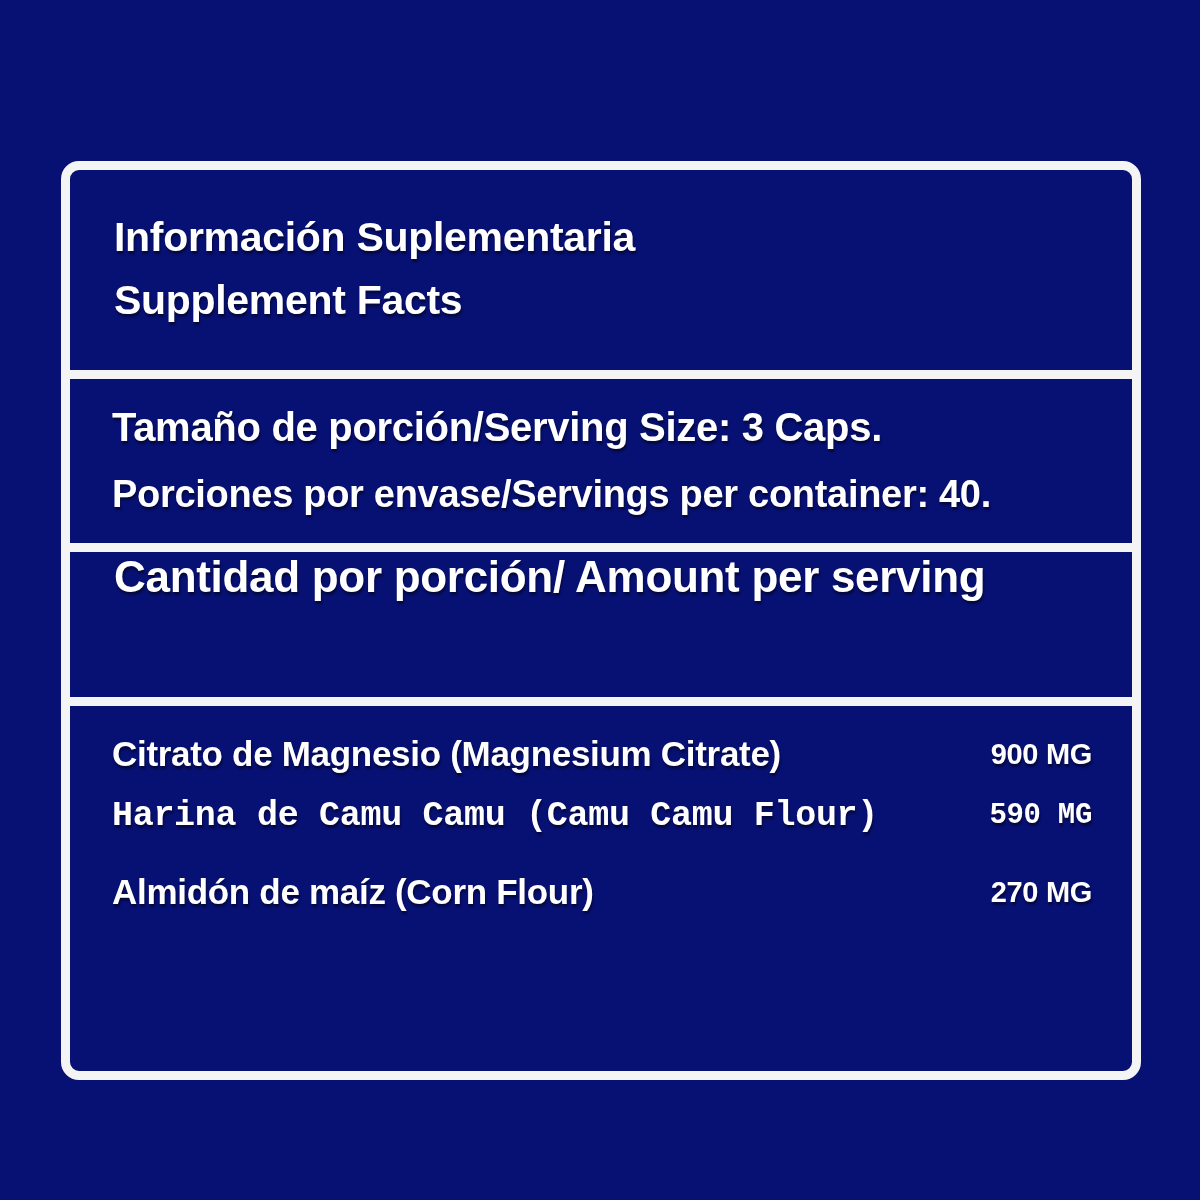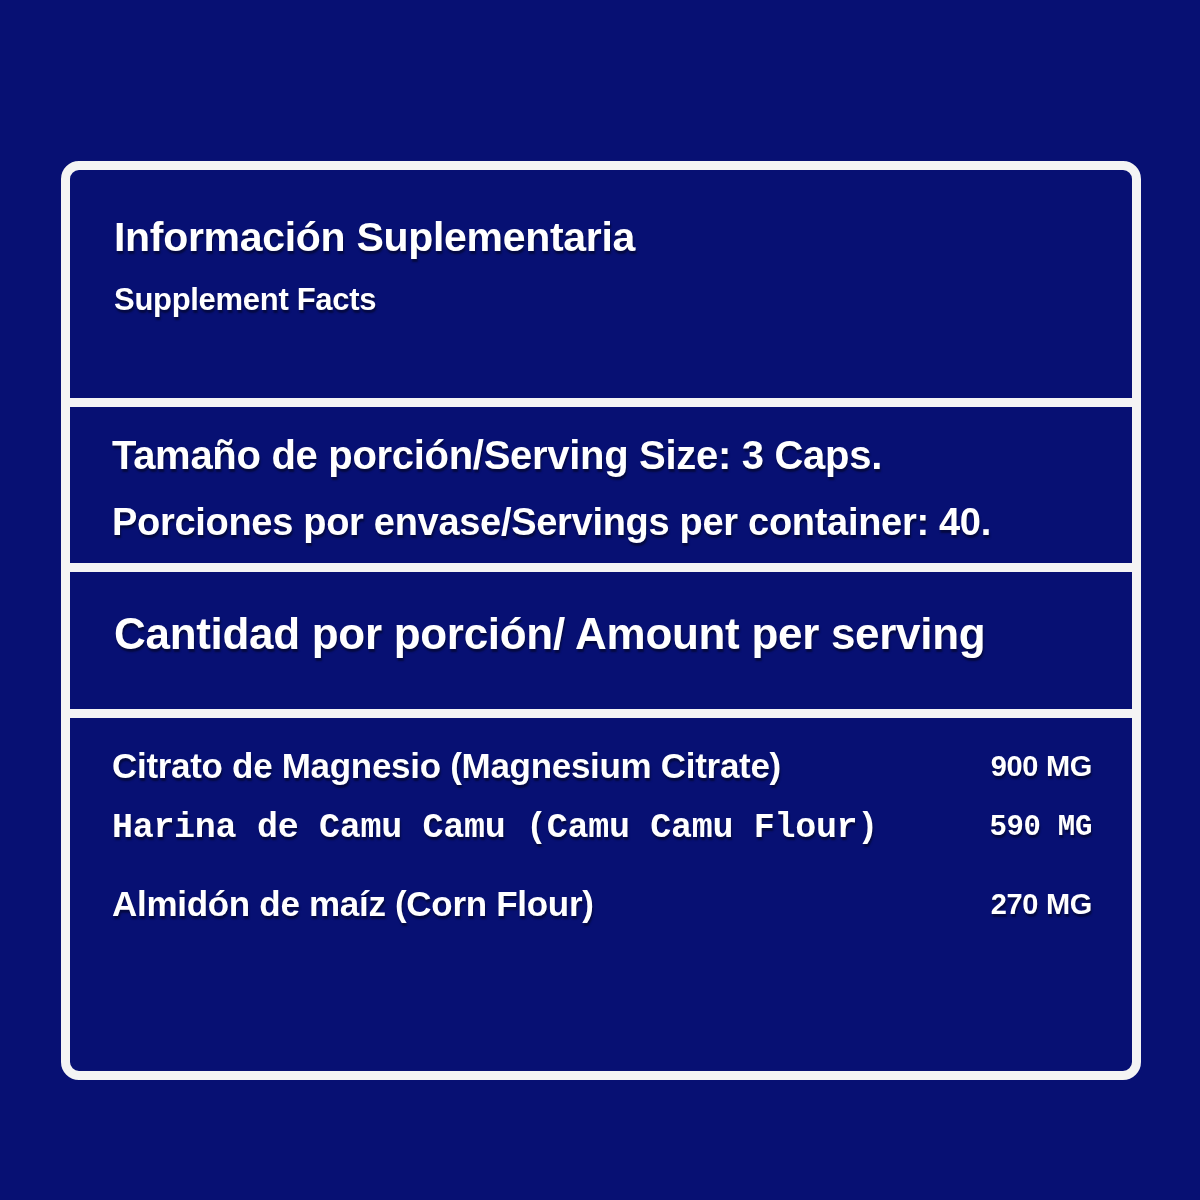--- a/index.html
+++ b/index.html
@@ -32,58 +32,58 @@
     display: flex;
     flex-direction: column;
     overflow: hidden;
   }
   .sec {
     box-sizing: border-box;
     flex: 0 0 auto;
   }
   .sec + .sec {
     border-top: 9px solid #f4f4f4;
+    margin-top: 8px;
   }
   .txt {
     text-shadow: 1px 3px 2px rgba(0,0,0,0.45);
     letter-spacing: -0.3px;
     white-space: nowrap;
   }
   
   .sec-header {
-    height: 228px;
+    height: 192px;
     padding: 36px 0 0 44px;
   }
   .sec-header .line1 {
     font-size: 41px;
     line-height: 62px;
   }
   .sec-header .line2 {
-    font-size: 31px;
+    font-size: 41px;
     line-height: 64px;
   }
   
   .sec-serving {
     height: 165px;
     padding: 22px 0 0 42px;
   }
   .sec-serving .line1 {
     font-size: 40px;
     line-height: 52px;
   }
   .sec-serving .line2 {
     font-size: 38px;
     line-height: 52px;
     margin-top: 15px;
   }
   
   .sec-amount-header {
     height: 146px;
     display: flex;
-    align-items: center;
     padding-left: 44px;
     padding-bottom: 14px;
   }
   .sec-amount-header .line1 {
     font-size: 44px;
   }
   
   .sec-ingredients {
     height: 339px;
     padding: 0 40px 0 42px;

